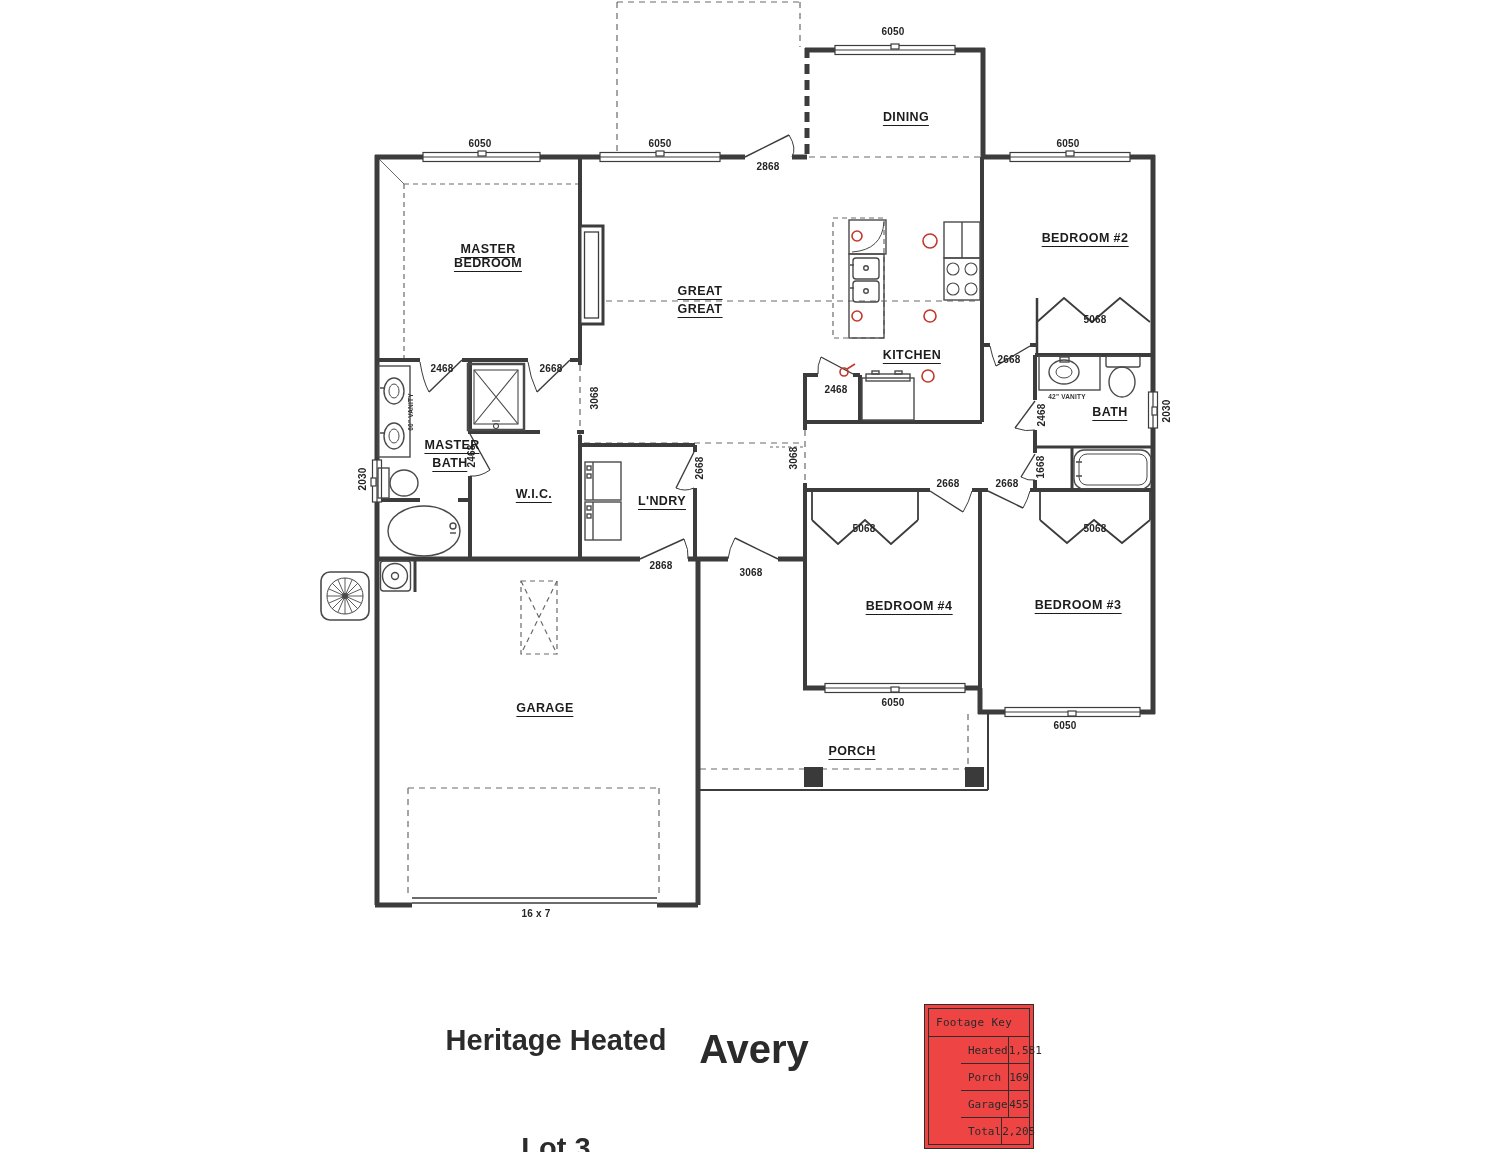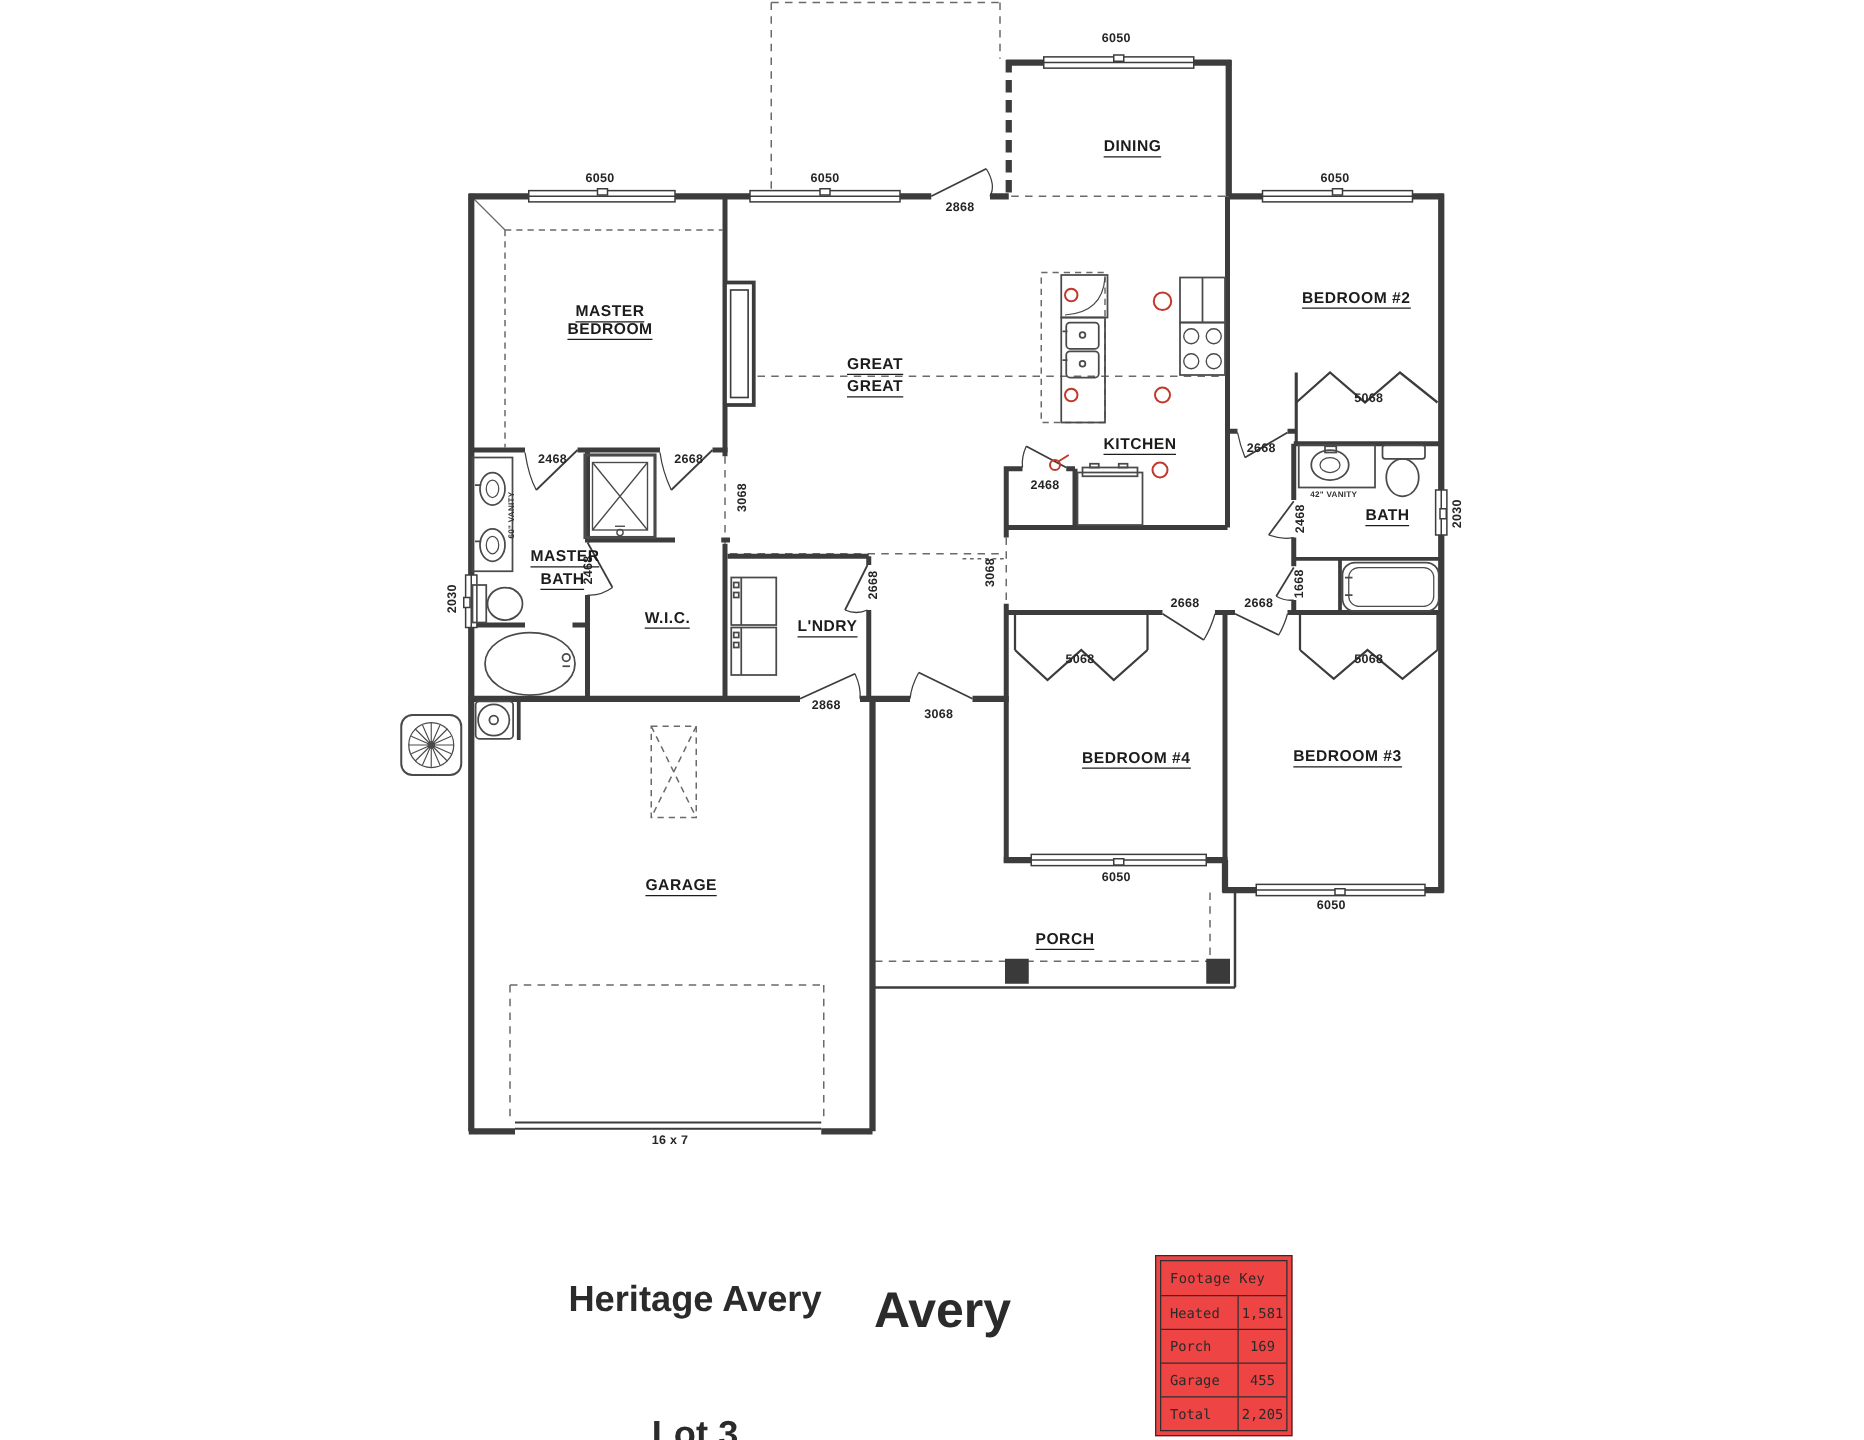--- a/index.html
+++ b/index.html
@@ -14,21 +14,21 @@
   .tiny{font:bold 6.5px "Liberation Sans",sans-serif;color:#333;}
   .title-line{position:absolute;transform:translate(-50%,-50%);color:#2b2b2b;white-space:nowrap;}
   #community{font:600 29px "Liberation Sans",sans-serif;font-weight:bold;}
   #lot{font:600 29px "Liberation Sans",sans-serif;font-weight:bold;}
   #model{font:600 40px "Liberation Sans",sans-serif;font-weight:bold;}
   
   .fk{position:absolute;left:924px;top:1004px;width:108px;height:143px;border:1.6px solid #2e2e2e;background:#ef4444;}
   .fk-inner{position:absolute;left:3px;top:3px;right:3px;bottom:3px;border:1.2px solid #2e2e2e;
             display:flex;flex-direction:column;font:11px "DejaVu Sans Mono","Liberation Mono",monospace;color:#2a2a2a;}
   .fk-head{height:27px;display:flex;align-items:center;padding-left:7px;border-bottom:1.2px solid #2e2e2e;letter-spacing:0.3px;}
-  .fk-row{flex:1;display:flex;border-bottom:1.2px solid #2e2e2e;}
+  .fk-row{flex:1;display:flex;border-bottom:1.2px solid #2e2e2e;margin-left:32px;}
   .fk-row:last-child{border-bottom:none;text-align:right;}
   .fk-label{width:54px;display:flex;align-items:center;padding-left:7px;border-right:1.2px solid #2e2e2e;}
   .fk-value{flex:1;display:flex;align-items:center;justify-content:center;}
 </style>
 </head>
 <body>
 
 <div id="canvas">
 
 <svg id="plan-svg" width="1491" height="1152" viewBox="0 0 1491 1152">
@@ -308,21 +308,21 @@
   <div class="lbl room" style="left:440px;top:446px">MASTER</div>
   <div class="lbl room" style="left:438px;top:464px">BATH</div>
   <div class="lbl room" style="left:522px;top:495px">W.I.C.</div>
   <div class="lbl room" style="left:650px;top:502px">L'NDRY</div>
   <div class="lbl room" style="left:1098px;top:413px">BATH</div>
   <div class="lbl room" style="left:897px;top:607px">BEDROOM #4</div>
   <div class="lbl room" style="left:1066px;top:606px">BEDROOM #3</div>
   <div class="lbl room" style="left:533px;top:709px">GARAGE</div>
   <div class="lbl room" style="left:840px;top:752px">PORCH</div>
 
-  <div id="community" class="title-line" style="left:556px;top:1040px">Heritage Avery</div>
+  <div id="community" class="title-line" style="left:556px;top:1040px">Heritage Heated</div>
   <div id="lot" class="title-line" style="left:556px;top:1148px">Lot 3</div>
   <div id="model" class="title-line" style="left:754px;top:1049px">Avery</div>
 
   <div class="fk">
     <div class="fk-inner">
       <div class="fk-head">Footage Key</div>
       <div class="fk-row">
         <div class="fk-label">Heated</div>
         <div class="fk-value">1,581</div>
       </div>

